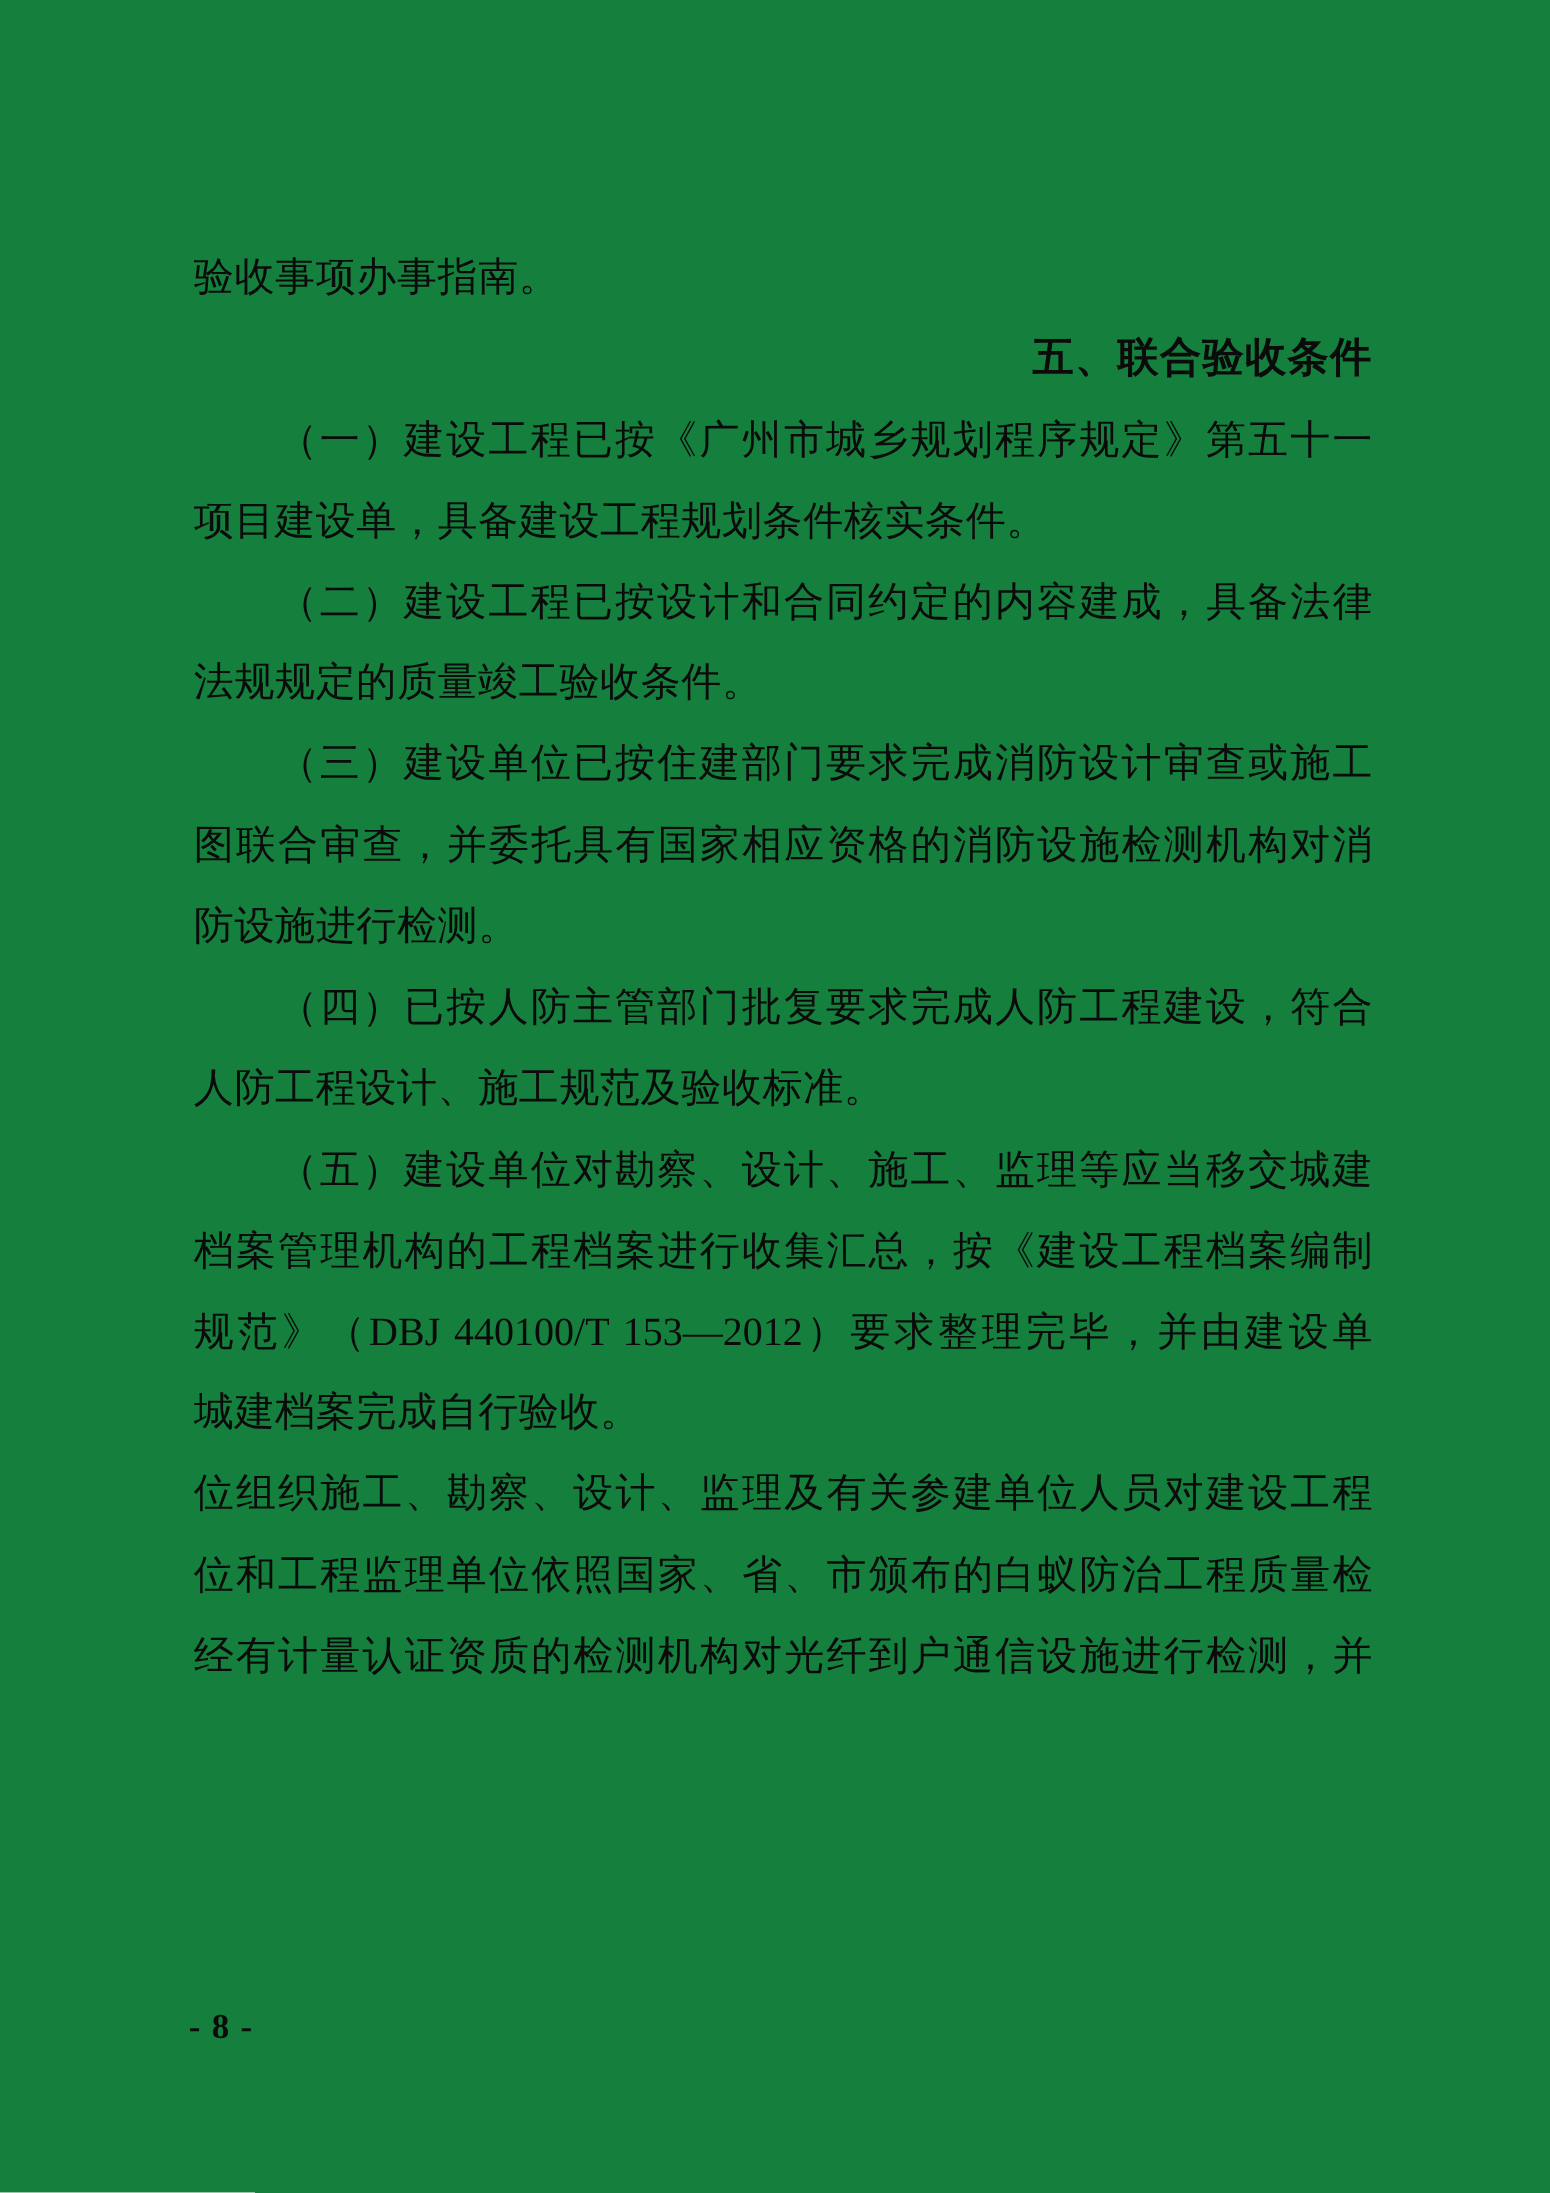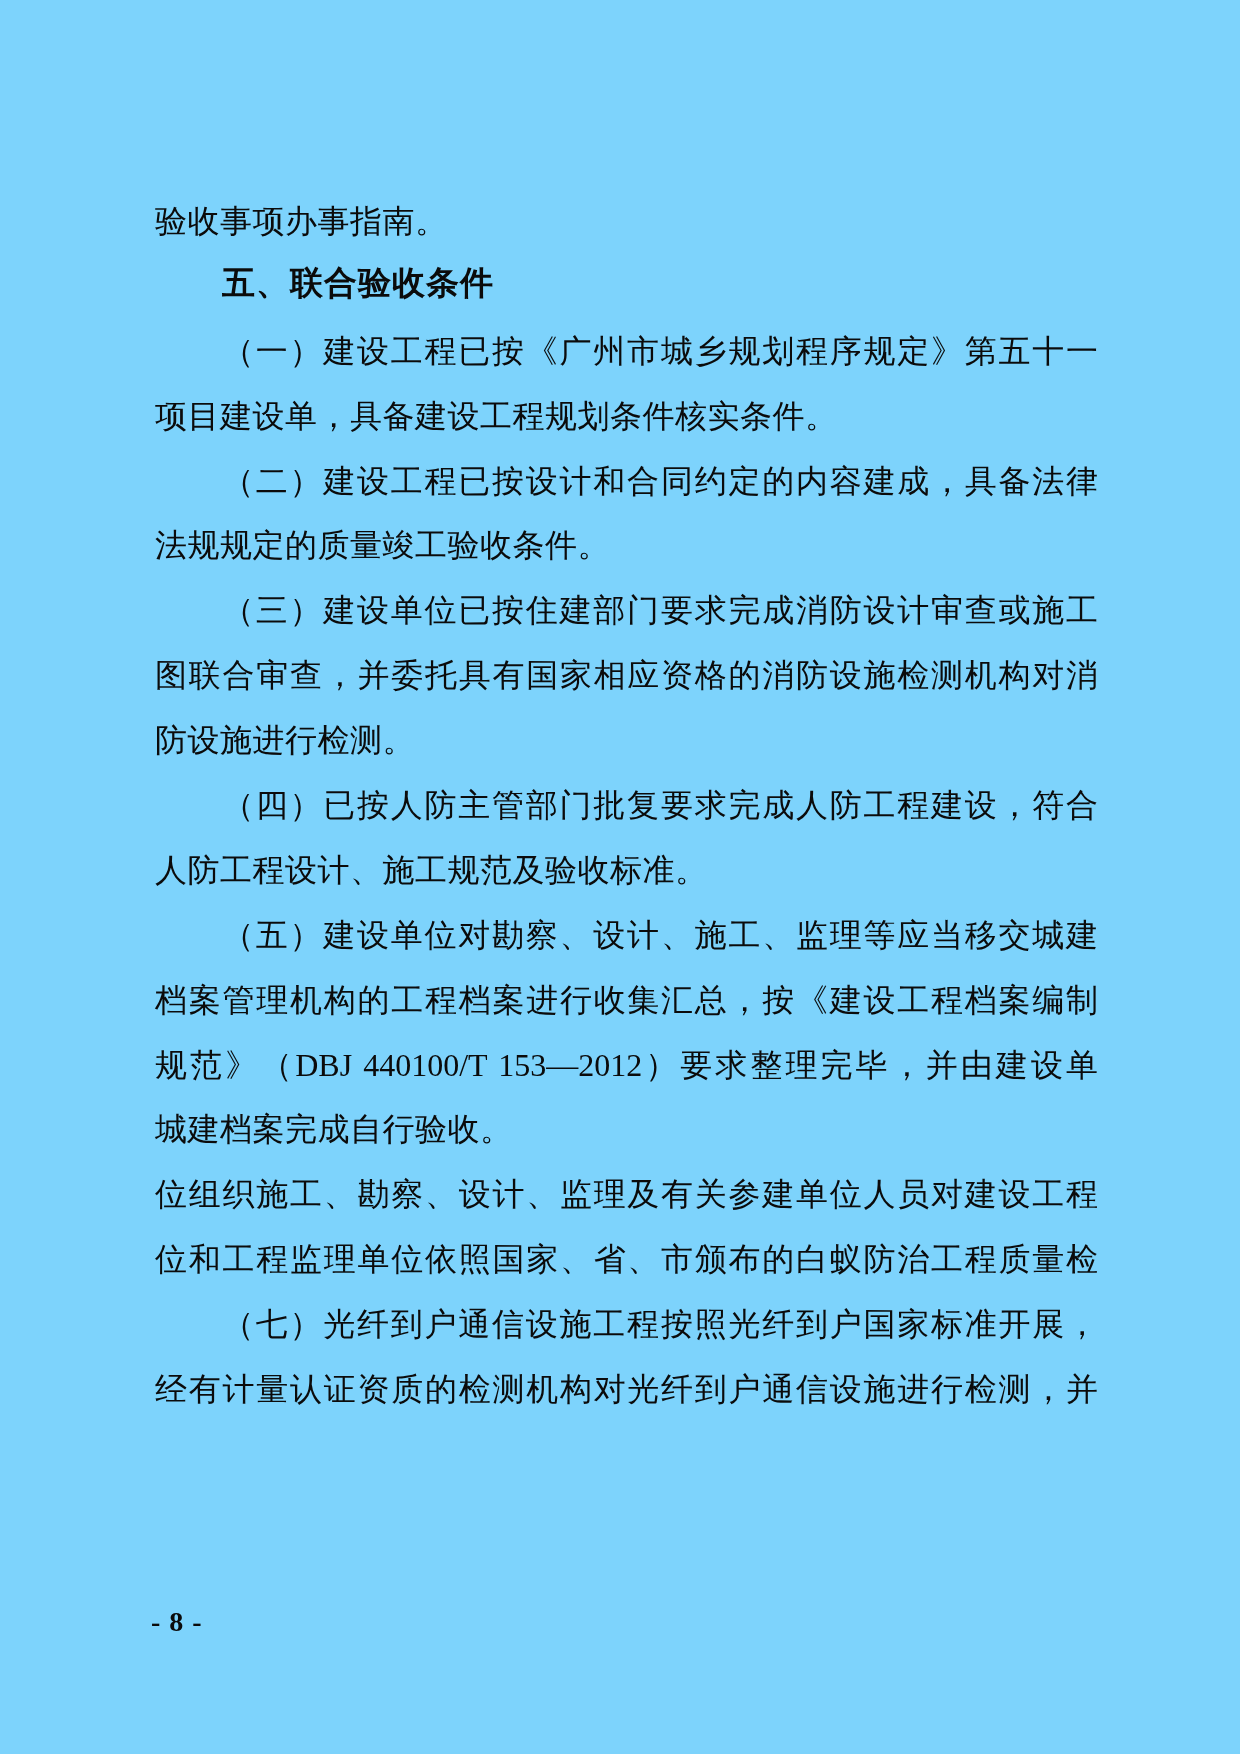--- a/index.html
+++ b/index.html
@@ -4,21 +4,21 @@
 <style>
   html, body {
     margin: 0;
     padding: 0;
     background: #ffffff;
   }
   .page {
     position: relative;
     width: 1240px;
     height: 1754px;
-    background: #7dd3fc;
+    background: #15803d;
     overflow: hidden;
     font-family: "Liberation Serif", "DejaVu Serif", serif;
     color: #0b0b0b;
   }
   .text-block {
     position: absolute;
     left: 155px;
     top: 189px;
     width: 943px;
     font-size: 32px;
@@ -33,24 +33,25 @@
     white-space: normal;
     text-align: justify;
     text-align-last: justify;
     text-justify: inter-character;
     letter-spacing: 0;
   }
   .line.indent {
     text-indent: 67px;
   }
   .line.heading {
-    font-family: Liberation Mono, monospace;
+    font-family: Liberation Sans, sans-serif;
     font-weight: 700;
     font-size: 33px;
     letter-spacing: 1px;
+    text-align: right;
   }
   .footer-page-number {
     position: absolute;
     left: 151px;
     top: 1606px;
     font-size: 28px;
     font-weight: 700;
     letter-spacing: 1px;
     line-height: 32px;
     font-family: "Liberation Serif", "DejaVu Serif", serif;
@@ -72,17 +73,16 @@
     <div class="line justify">图联合审查，并委托具有国家相应资格的消防设施检测机构对消</div>
     <div class="line">防设施进行检测。</div>
     <div class="line indent justify">（四）已按人防主管部门批复要求完成人防工程建设，符合</div>
     <div class="line">人防工程设计、施工规范及验收标准。</div>
     <div class="line indent justify">（五）建设单位对勘察、设计、施工、监理等应当移交城建</div>
     <div class="line justify">档案管理机构的工程档案进行收集汇总，按《建设工程档案编制</div>
     <div class="line justify">规范》（DBJ 440100/T 153—2012）要求整理完毕，并由建设单</div>
     <div class="line">城建档案完成自行验收。</div>
     <div class="line justify">位组织施工、勘察、设计、监理及有关参建单位人员对建设工程</div>
     <div class="line justify">位和工程监理单位依照国家、省、市颁布的白蚁防治工程质量检</div>
-    <div class="line indent justify">（七）光纤到户通信设施工程按照光纤到户国家标准开展，</div>
     <div class="line justify">经有计量认证资质的检测机构对光纤到户通信设施进行检测，并</div>
   </div>
   <div class="footer-page-number">- 8 -</div>
 </div>
 
 </body></html>

